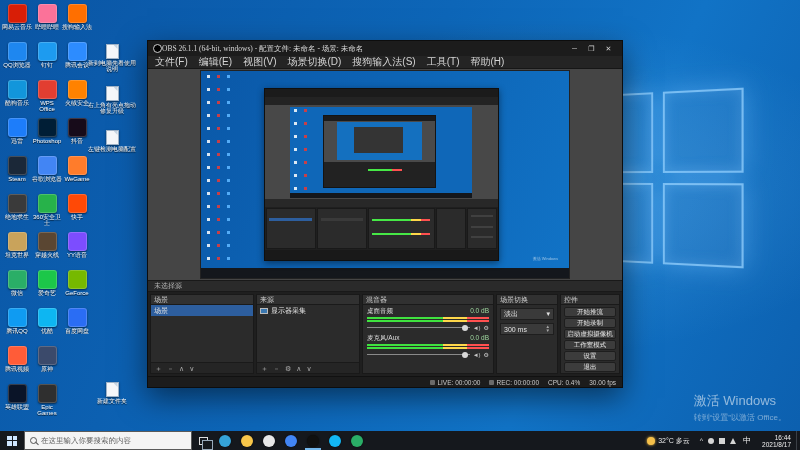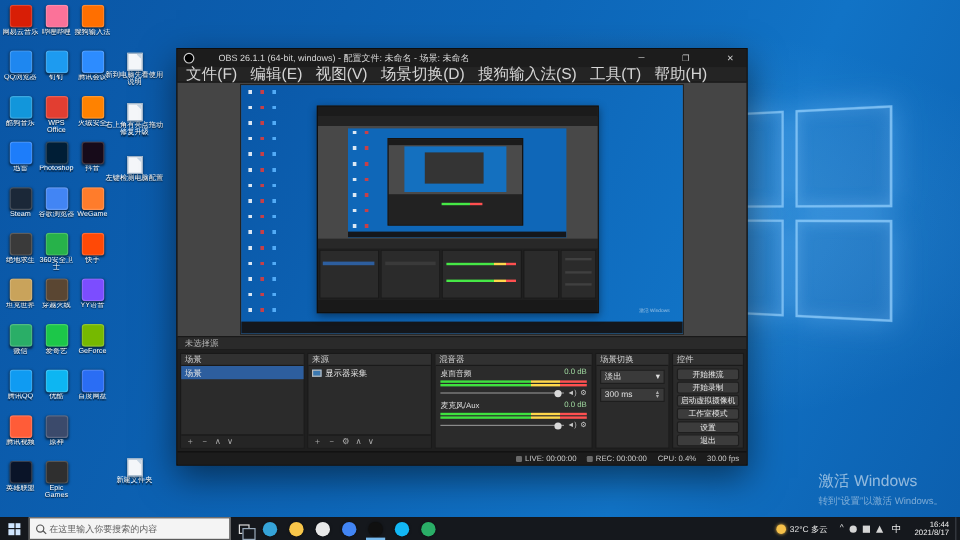--- a/index.html
+++ b/index.html
@@ -35,27 +35,27 @@
 
   
   .watermark { position:absolute; right:14px; bottom:27px; text-align:left; z-index:2; }
   .watermark .l1 { font-size:13px; color:rgba(255,255,255,.55); }
   .watermark .l2 { font-size:8px; color:rgba(255,255,255,.45); margin-top:2px; }
 
   
   .obs { position:absolute; left:147px; top:40px; width:476px; height:348px; z-index:5;
     background:#2b2b2b; border:1px solid #0d0d0d; box-shadow:0 10px 28px rgba(0,0,0,.5);
     display:flex; flex-direction:column; color:#ddd; }
-  .obs-title { height:15px; background:#1c1c1c; display:flex; align-items:center; padding:0 5px; gap:20px; flex:0 0 auto;}
+  .obs-title { height:15px; background:#1c1c1c; display:flex; align-items:center; padding:0 5px; gap:0; flex:0 0 auto;font-family:Liberation Serif, serif;}
   .obs-logo { width:9px; height:9px; border-radius:50%; background:#000; border:1.5px solid #cfcfcf; }
   .obs-title .t { font-size:7.5px; color:#d8d8d8; white-space:nowrap; overflow:hidden; flex:1; }
   .winbtn { width:17px; height:13px; font-size:7px; color:#cfcfcf; display:flex; align-items:center; justify-content:center; }
   .obs-menu { height:13px; background:#242424; border-bottom:1px solid #161616; display:flex; gap:11px;
     align-items:center; padding:0 7px; flex:0 0 auto;}
-  .obs-menu span { font-size:13px; color:#d5d5d5; white-space:nowrap; }
+  .obs-menu span { font-size:10px; color:#d5d5d5; white-space:nowrap; }
   .obs-preview { position:relative; height:211px; background:#454545; flex:0 0 auto; overflow:hidden; }
   .video { position:absolute; left:53px; top:2px; width:368px; height:207px; overflow:hidden;
     background:linear-gradient(115deg,#0a58a8,#1173c6); box-shadow:0 0 0 1px #222; }
 
   
   .m-icons { position:absolute; left:1%; top:2%; bottom:7%; width:11%;
     background-image:
       repeating-linear-gradient(to bottom, rgba(255,255,255,.85) 0 3px, rgba(255,255,255,0) 3px 13px),
       repeating-linear-gradient(to bottom, rgba(220,60,60,.9) 0 3px, rgba(255,255,255,0) 3px 13px),
       repeating-linear-gradient(to bottom, rgba(90,180,255,.9) 0 3px, rgba(255,255,255,0) 3px 13px);
@@ -317,21 +317,21 @@
       <div class="lbl">左键检测电脑配置</div>
     </div>
     <div class="note" style="position: absolute; top: 340px;">
       <div class="page"></div>
       <div class="lbl">新建文件夹</div>
     </div>
   </div>
 
 <div class="watermark">
   <div class="l1">激活 Windows</div>
-  <div class="l2">转到“设置”以激活 Windows。</div>
+  <div class="l2">转到“设置”以激活 Office。</div>
 </div>
 
 <div class="obs">
   <div class="obs-title">
     <div class="obs-logo"></div>
     <div class="t">OBS 26.1.1 (64-bit, windows) - 配置文件: 未命名 - 场景: 未命名</div>
     <div class="winbtn">─</div>
     <div class="winbtn">❐</div>
     <div class="winbtn">✕</div>
   </div>

